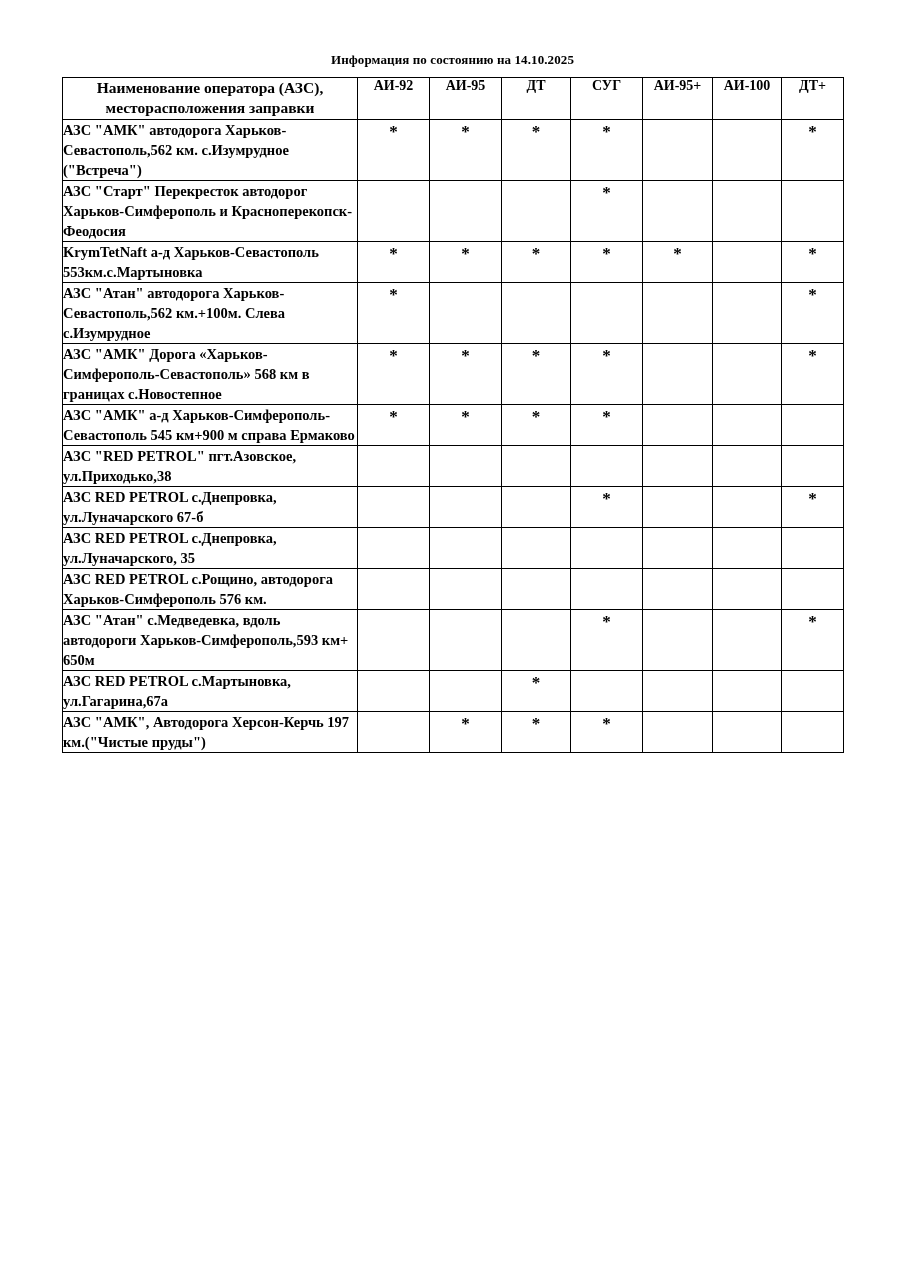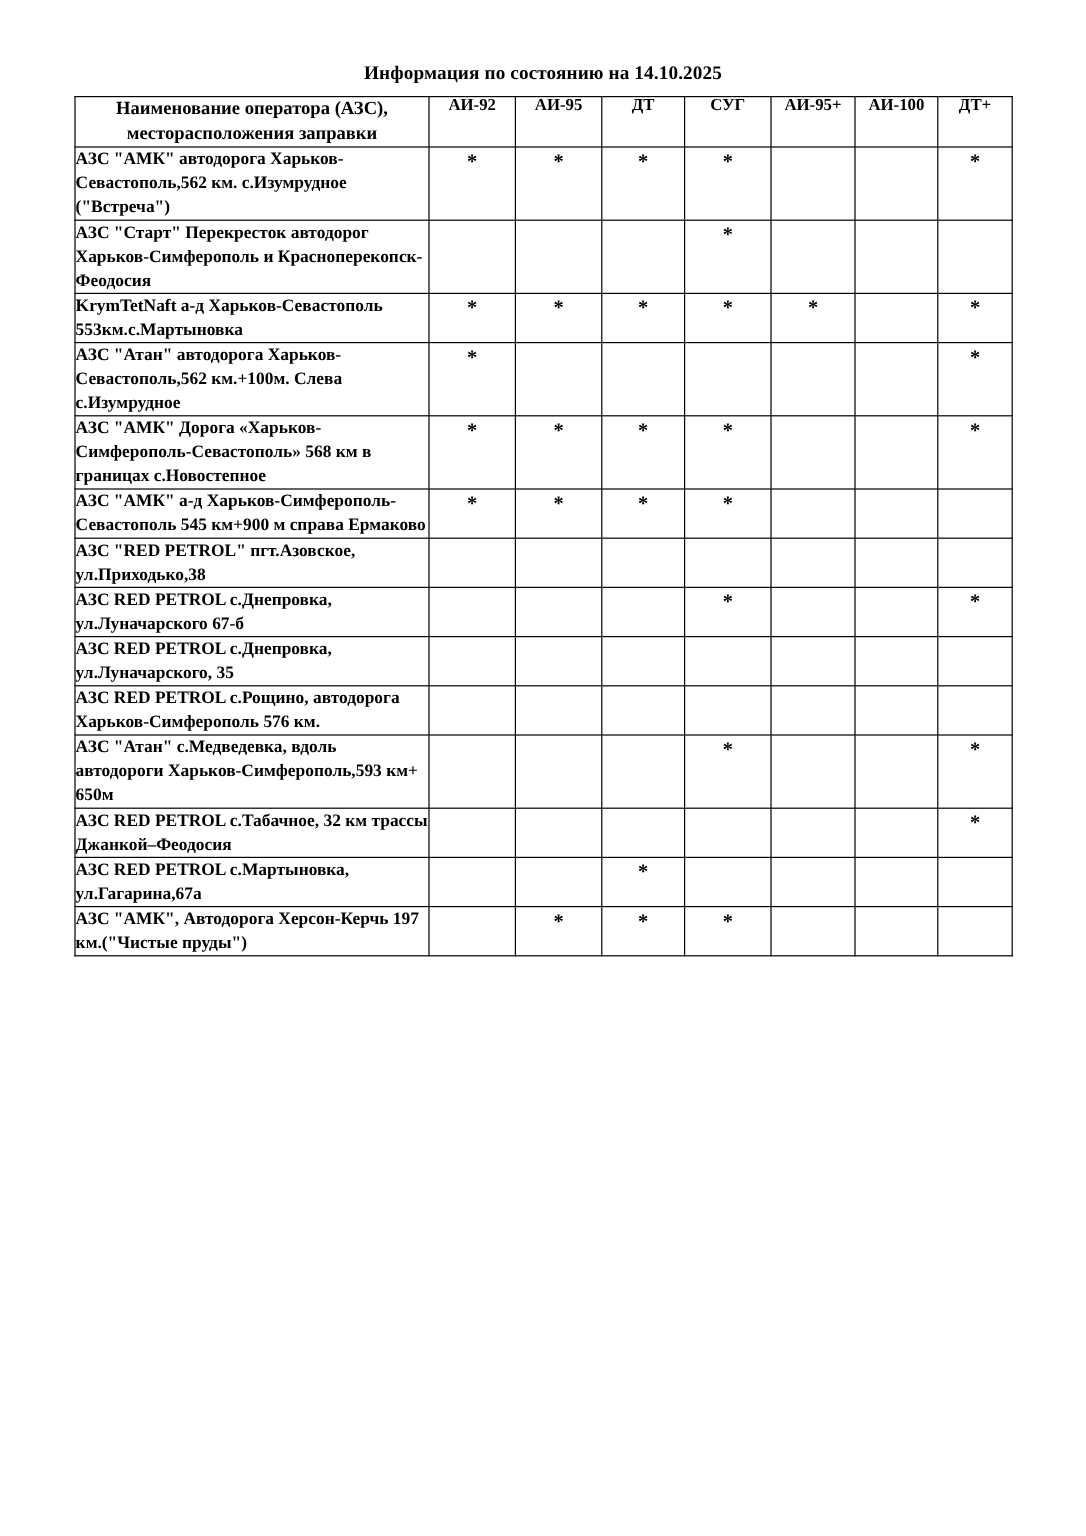--- a/index.html
+++ b/index.html
@@ -16,21 +16,21 @@
   .page {
     width: 905px;
     min-height: 1280px;
     box-sizing: border-box;
     padding: 52px 62px 20px 62px;
     background: #ffffff;
   }
   .doc-title {
     text-align: center;
     font-weight: bold;
-    font-size: 16px;
+    font-size: 13px;
     line-height: 1.2;
     margin: 0 0 9px 0;
     letter-spacing: 0.1px;
   }
   table.fuel-table {
     border-collapse: collapse;
     width: 781px;
     table-layout: fixed;
   }
   table.fuel-table td,
@@ -223,30 +223,20 @@
           <td class="station">АЗС "Атан" с.Медведевка, вдоль автодороги Харьков-Симферополь,593 км+ 650м</td>
           <td class="mark"></td>
           <td class="mark"></td>
           <td class="mark"></td>
           <td class="mark"><span class="star">*</span></td>
           <td class="mark"></td>
           <td class="mark"></td>
           <td class="mark"><span class="star">*</span></td>
         </tr>
         <tr>
-          <td class="station">АЗС RED PETROL  с.Табачное, 32 км трассы Джанкой–Феодосия</td>
-          <td class="mark"></td>
-          <td class="mark"></td>
-          <td class="mark"></td>
-          <td class="mark"></td>
-          <td class="mark"></td>
-          <td class="mark"></td>
-          <td class="mark"><span class="star">*</span></td>
-        </tr>
-        <tr>
           <td class="station">АЗС RED PETROL с.Мартыновка, ул.Гагарина,67а</td>
           <td class="mark"></td>
           <td class="mark"></td>
           <td class="mark"><span class="star">*</span></td>
           <td class="mark"></td>
           <td class="mark"></td>
           <td class="mark"></td>
           <td class="mark"></td>
         </tr>
         <tr>

